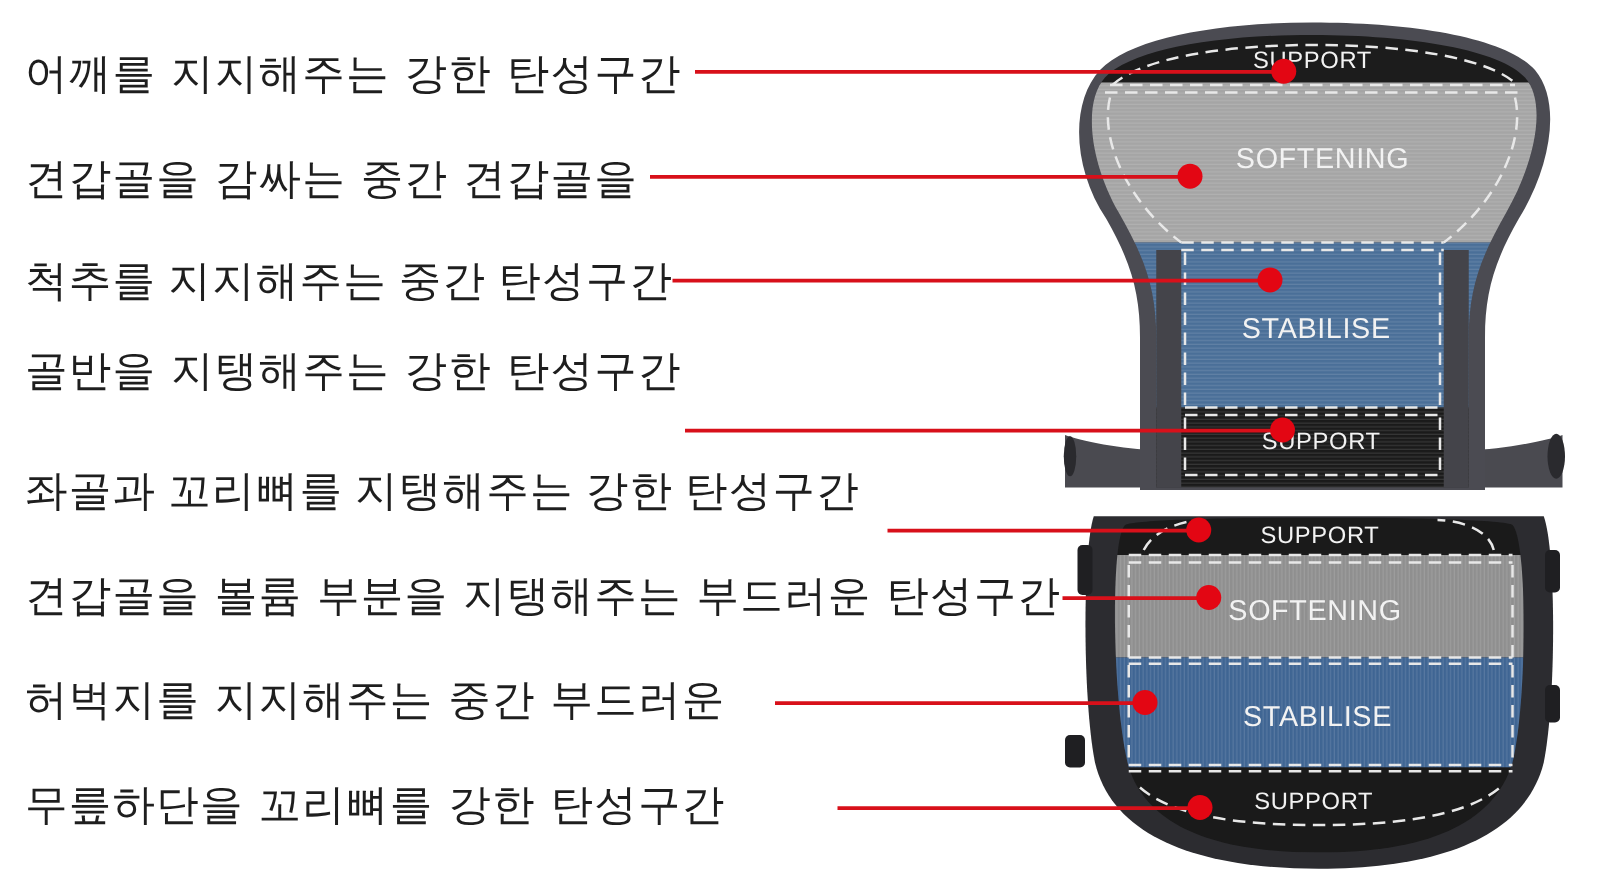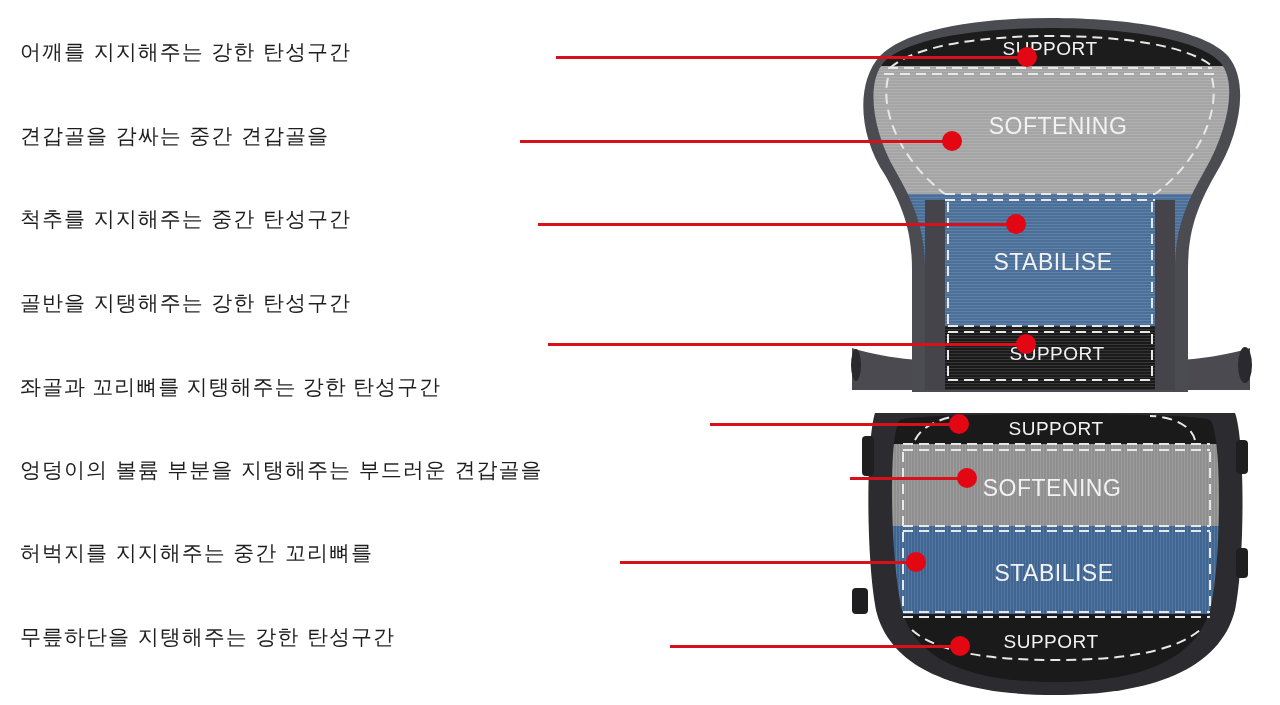--- a/index.html
+++ b/index.html
@@ -2,21 +2,21 @@
 <html><head>
 <meta charset="utf-8">
 <style>
   * { box-sizing: border-box; margin: 0; padding: 0; }
   html, body { width: 1280px; height: 705px; background: #ffffff; overflow: hidden; }
   body { position: relative; font-family: "DejaVu Sans", "Liberation Sans", sans-serif; }
 
   .label {
     position: absolute;
     left: 20px;
-    font-size: 21px;
+    font-size: 34px;
     color: #1e1e1e;
     white-space: nowrap;
     letter-spacing: 1px;
     line-height: 1;
   }
 
   .leader {
     position: absolute;
     height: 3px;
     background: #d8101a;
@@ -138,26 +138,26 @@
 <div class="zone-text" style="left:1053px; top:249px; font-size:23px;">STABILISE</div>
 <div class="zone-text" style="left:1057px; top:343px; font-size:19px;">SUPPORT</div>
 
 <div class="zone-text" style="left:1056px; top:418px; font-size:19px;">SUPPORT</div>
 <div class="zone-text" style="left:1052px; top:475px; font-size:23px;">SOFTENING</div>
 <div class="zone-text" style="left:1054px; top:560px; font-size:23px;">STABILISE</div>
 <div class="zone-text" style="left:1051px; top:631px; font-size:19px;">SUPPORT</div>
 
 <div class="label" style="top:42px;">어깨를 지지해주는 강한 탄성구간</div>
 <div class="label" style="top:126px;">견갑골을 감싸는 중간 견갑골을</div>
-<div class="label" style="top:209px;">척추를 지지해주는 중간 탄성구간</div>
-<div class="label" style="top:293px;">골반을 지탱해주는 강한 탄성구간</div>
+<div class="label" style="top:209px;font-family:Liberation Serif, serif;">척추를 지지해주는 중간 탄성구간</div>
+<div class="label" style="top:280px;">골반을 지탱해주는 강한 탄성구간</div>
 <div class="label" style="top:377px;font-family:Liberation Serif, serif;">좌골과 꼬리뼈를 지탱해주는 강한 탄성구간</div>
-<div class="label" style="top:460px;">엉덩이의 볼륨 부분을 지탱해주는 부드러운 견갑골을</div>
-<div class="label" style="top:543px;">허벅지를 지지해주는 중간 꼬리뼈를</div>
-<div class="label" style="top:627px;">무릎하단을 지탱해주는 강한 탄성구간</div>
+<div class="label" style="top:460px;">견갑골을 볼륨 부분을 지탱해주는 부드러운 탄성구간</div>
+<div class="label" style="top:543px;">허벅지를 지지해주는 중간 부드러운</div>
+<div class="label" style="top:627px;">무릎하단을 꼬리뼈를 강한 탄성구간</div>
 
 <div class="leader" style="left:556px; width:471px; top:56px;"></div>
 <div class="leader" style="left:520px; width:432px; top:140px;"></div>
 <div class="leader" style="left:538px; width:478px; top:223px;"></div>
 <div class="leader" style="left:548px; width:478px; top:343px;"></div>
 <div class="leader" style="left:710px; width:249px; top:423px;"></div>
 <div class="leader" style="left:850px; width:117px; top:477px;"></div>
 <div class="leader" style="left:620px; width:296px; top:561px;"></div>
 <div class="leader" style="left:670px; width:290px; top:645px;"></div>
 

